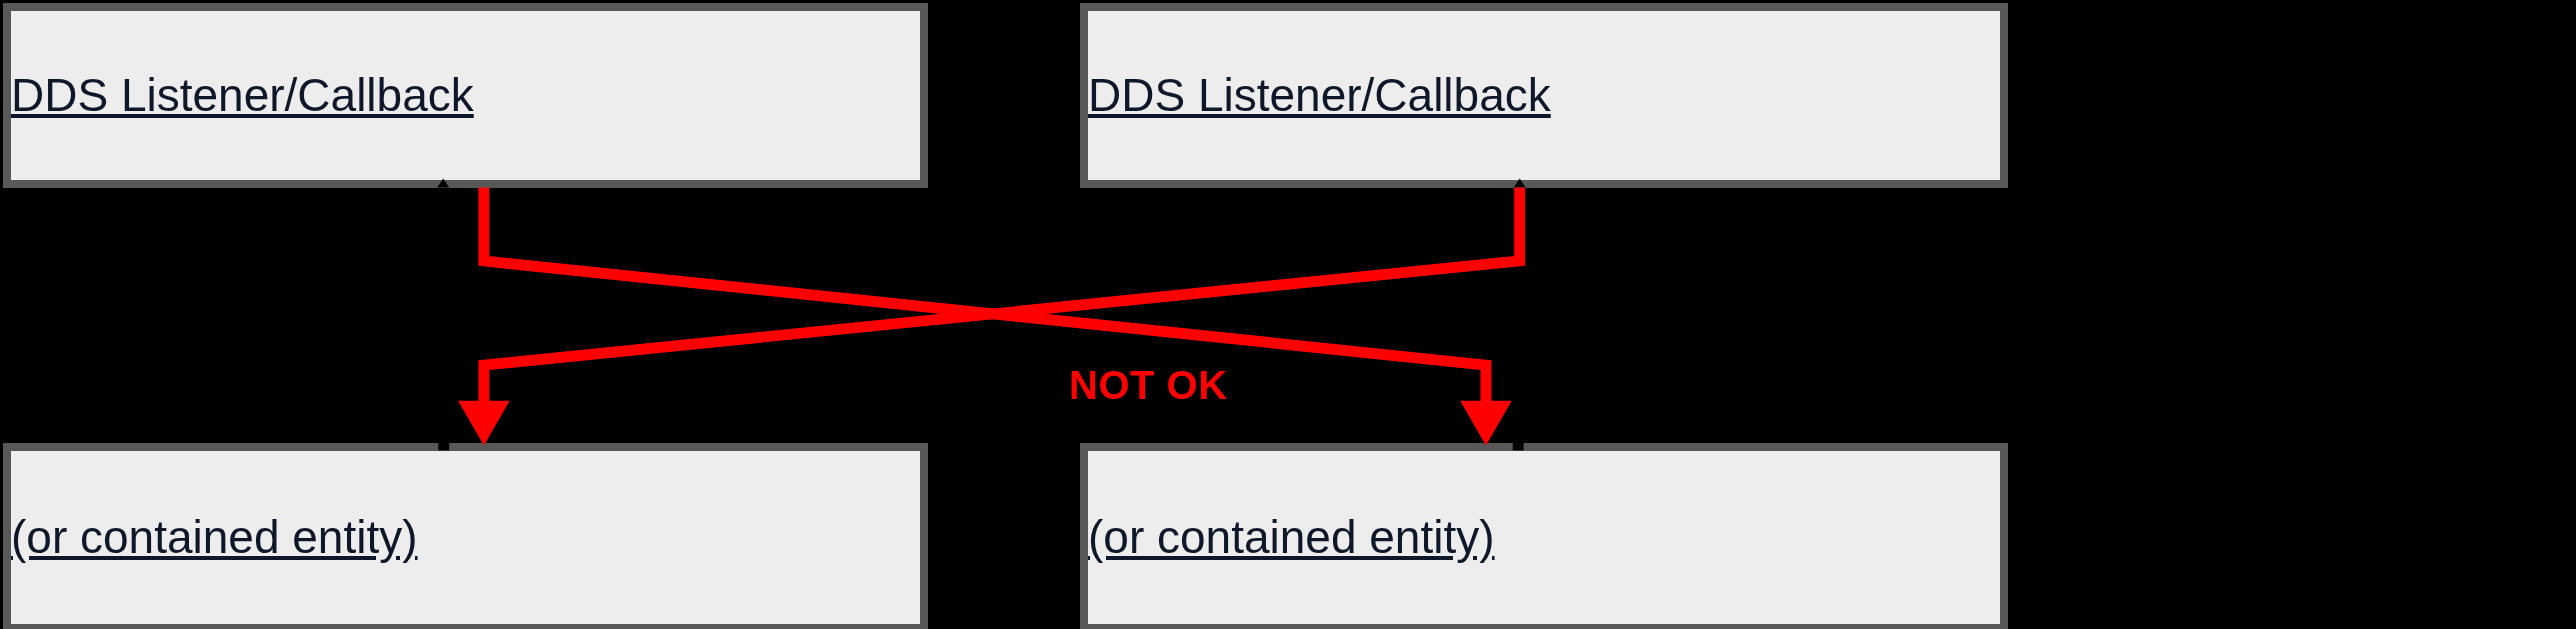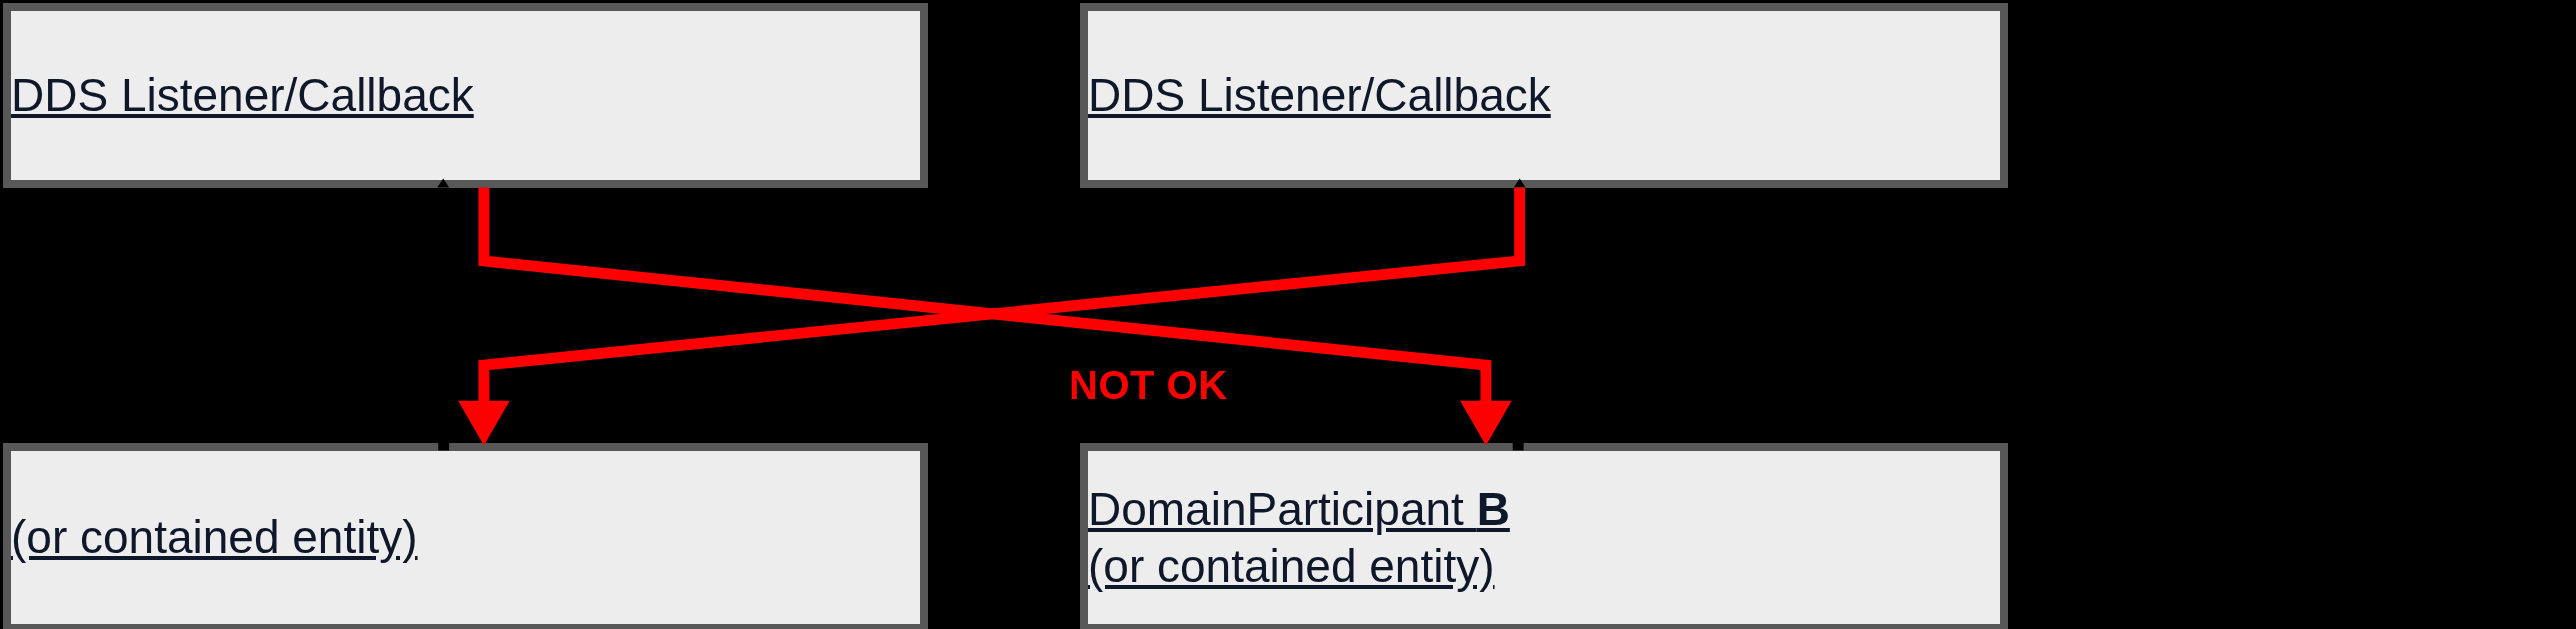--- a/index.html
+++ b/index.html
@@ -98,21 +98,20 @@
 
   <div class="node-box" id="box-listener-b">
     <span class="node-line">DDS Listener/Callback</span>
   </div>
 
   <div class="node-box" id="box-participant-a">
     <span class="node-line">(or contained entity)</span>
   </div>
 
   <div class="node-box" id="box-participant-b">
-    <span class="node-line"><span>DomainParticipant </span><b>B</b></span>
     <span class="node-line">(or contained entity)</span>
   </div>
 
   <svg id="arrow-layer" viewBox="0 0 2595 634" width="2576" height="629">
 
     <g>
       <path d="M 440 189 L 446 180 L 452 189 Z" fill="#000000"></path>
       <path d="M 1525 189 L 1531 180 L 1537 189 Z" fill="#000000"></path>
       <path d="M 441 446 L 452 446 L 452 454 L 441 454 Z" fill="#000000"></path>
       <path d="M 1524 446 L 1535 446 L 1535 454 L 1524 454 Z" fill="#000000"></path>

